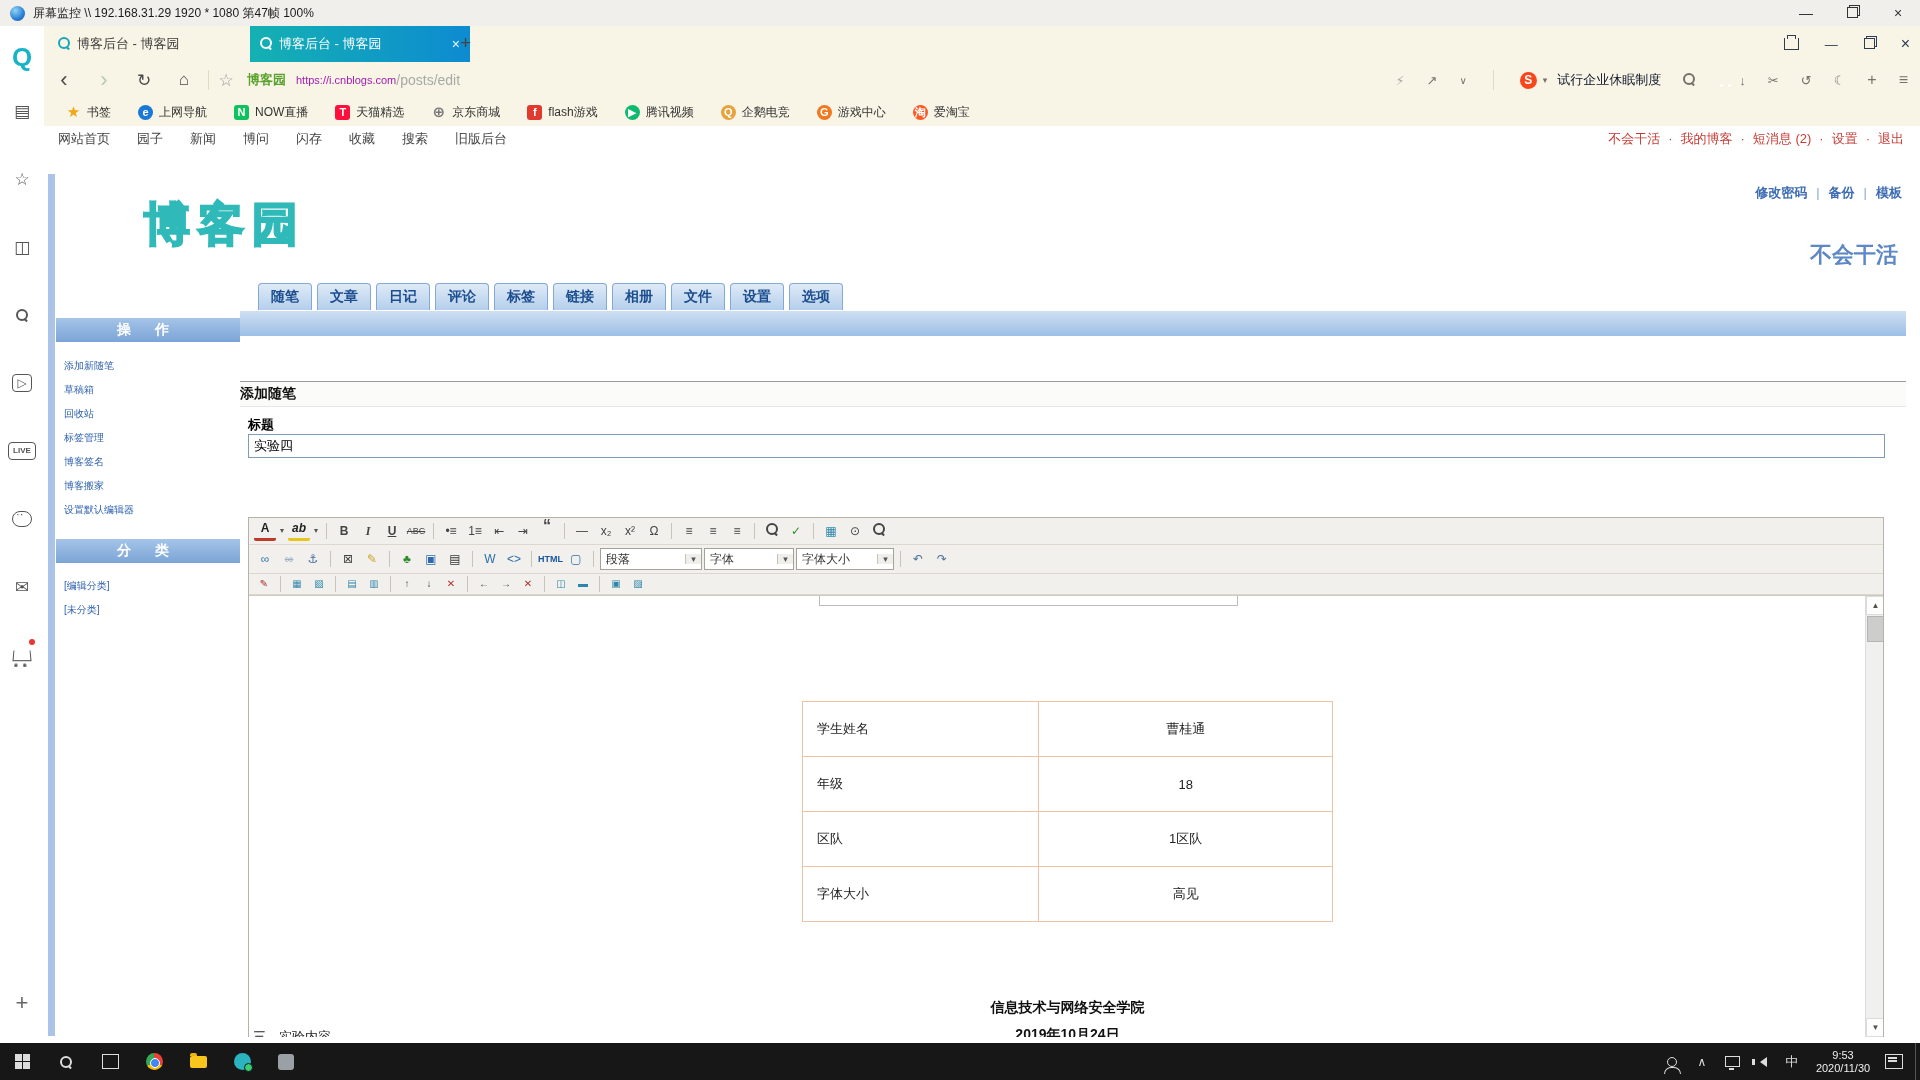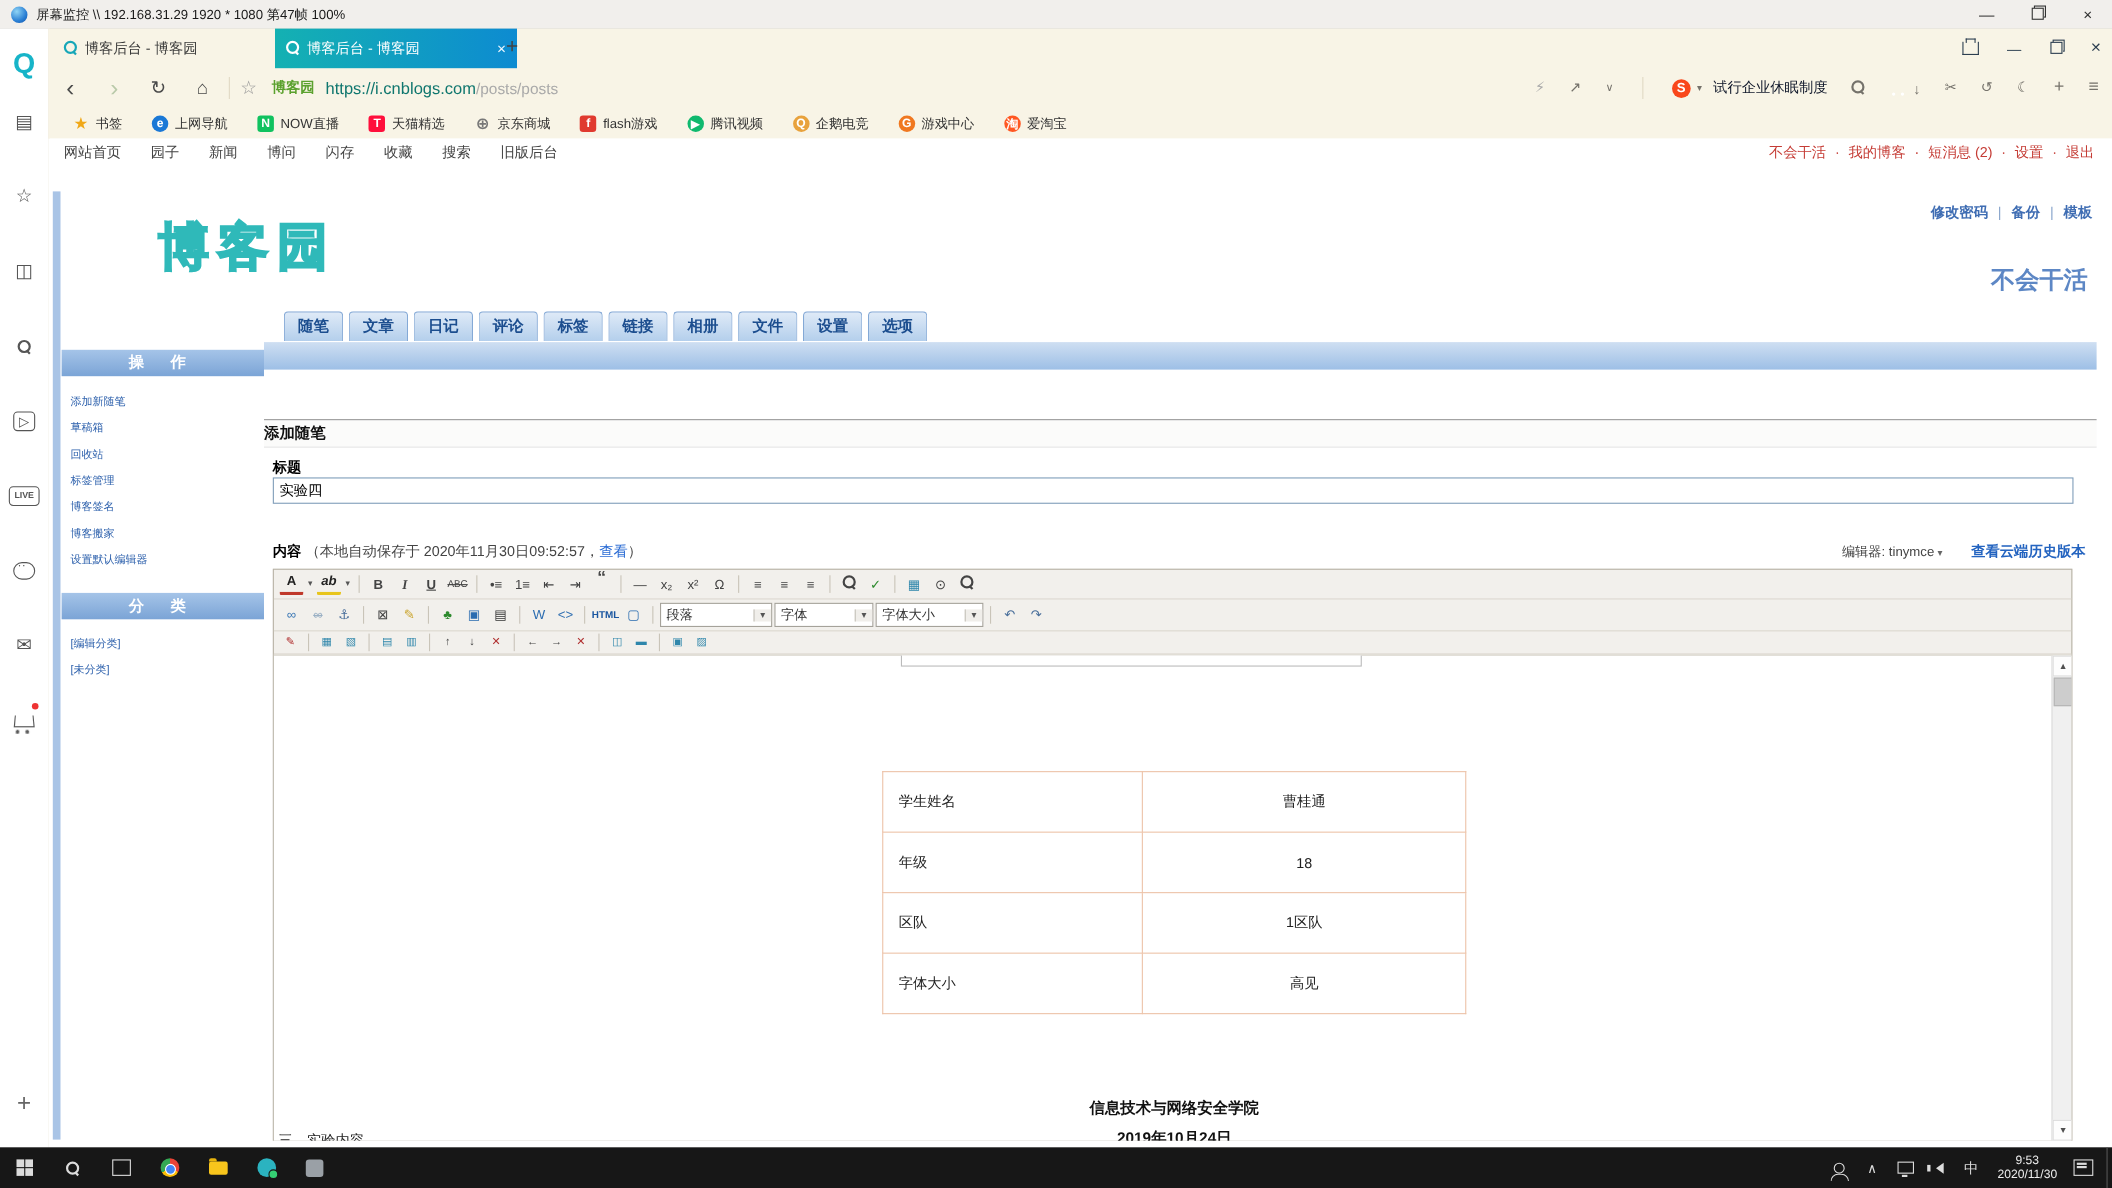--- a/index.html
+++ b/index.html
@@ -43,21 +43,21 @@
   #newtab{position:absolute;left:416px;top:6px;font-size:19px;color:#444;}
   #brw-ctl{position:absolute;right:10px;top:0;height:36px;display:flex;align-items:center;gap:26px;color:#2c3e50;}
   .shirt{display:inline-block;width:13px;height:11px;border:1.5px solid #2c3e50;border-top:none;position:relative;}
   .shirt:before{content:"";position:absolute;left:2px;top:-3px;width:7px;height:3px;border:1.5px solid #2c3e50;border-bottom:none;}
   
   #navrow{position:absolute;left:0;top:36px;width:1876px;height:36px;display:flex;align-items:center;}
   .nico{font-size:17px;color:#4a4a4a;width:40px;text-align:center;}
   #fwd{color:#b9c9a9;}
   .vdiv{width:1px;height:20px;background:#e0d9c4;margin:0 4px;}
   #sitebadge{color:#5ba12e;font-weight:bold;margin:0 10px 0 8px;}
-  #urlhost{color:#0f766e;font-size:15px;}
+  #urlhost{color:#a21caf;font-size:11px;}
   #urlpath{color:#a9a9a9;font-size:14px;}
   #nav-right{margin-left:auto;display:flex;align-items:center;gap:22px;margin-right:12px;color:#75726b;}
   .sogou{width:17px;height:17px;border-radius:50%;background:#f9471b;color:#fff;font-weight:bold;font-size:12px;
     display:flex;align-items:center;justify-content:center;}
   #addr-hint{color:#0f172a;font-size:13px;margin-left:-12px;}
   .gamepad{width:17px;height:11px;border-radius:5px;background:#f08c1e;position:relative;}
   .gamepad:after{content:"";position:absolute;left:3px;top:4px;width:3px;height:3px;border-radius:50%;background:#fff;box-shadow:8px 0 0 #fff;}
   
   #bmrow{position:absolute;left:0;top:72px;width:1876px;height:28px;display:flex;align-items:center;gap:27px;padding-left:22px;}
   .bm{display:flex;align-items:center;gap:6px;font-size:12px;color:#333;}
@@ -242,21 +242,21 @@
 
     <div id="navrow">
       <span class="nico" style="font-size:22px;">‹</span>
       <span class="nico" id="fwd" style="font-size:22px;">›</span>
       <span class="nico">↻</span>
       <span class="nico">⌂</span>
       <span class="vdiv"></span>
       <span class="nico" style="width:26px;color:#999;">☆</span>
       <span id="sitebadge">博客园</span>
       <span id="urlhost">https://i.cnblogs.com</span>
-      <span id="urlpath">/posts/posts</span>
+      <span id="urlpath">/posts/edit</span>
       <span id="nav-right">
         <span style="color:#aaa;">⚡</span>
         <span>↗</span>
         <span style="font-size:10px;">∨</span>
         <span class="vdiv"></span>
         <span class="sogou">S</span>
         <span style="font-size:9px;margin-left:-16px;">▾</span>
         <span id="addr-hint">试行企业休眠制度</span>
         <span><span class="mag"></span></span>
         <span><span class="gamepad"></span></span>
@@ -410,28 +410,20 @@
       <span>[编辑分类]</span>
 
       <span>[未分类]</span>
     </div>
 
     <div id="secbar" class="abs">
       <span>添加随笔</span>
     </div>
     <div id="titlelabel" class="abs">标题</div>
     <input id="titleinput" class="abs" type="text" value="实验四" style="">
-    <div id="contentline" class="abs">
-      <span class="lbl">内容</span>
-      <span class="auto">（本地自动保存于 2020年11月30日09:52:57，</span><span class="see">查看</span><span class="auto">）</span>
-      <span id="editor-meta">
-        <span id="editor-sel"><span>编辑器: tinymce</span><span class="car">▾</span></span>
-        <span id="historylink">查看云端历史版本</span>
-      </span>
-    </div>
 
     <div id="editor" class="abs">
       <div class="tbrow" id="tbrow0">
           <span class="tb-btn fc">A</span>
           <span class="tb-btn dda">▾</span>
           <span class="tb-btn hl">ab</span>
           <span class="tb-btn dda">▾</span>
           <span class="tb-sep"></span>
           <span class="tb-btn bold">B</span>
           <span class="tb-btn ital">I</span>

